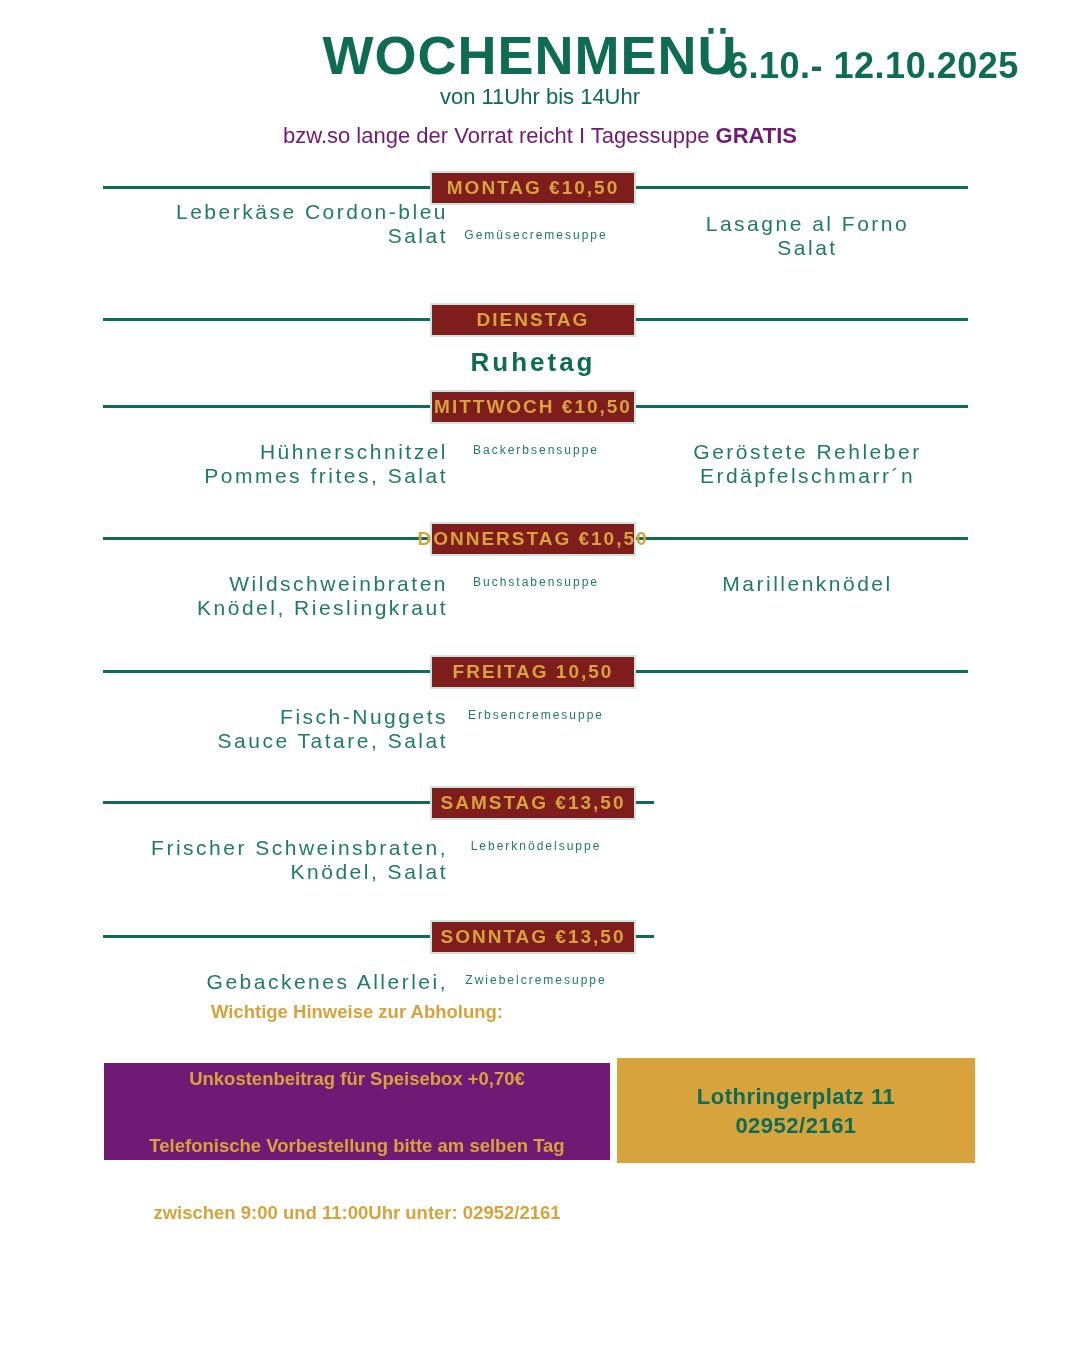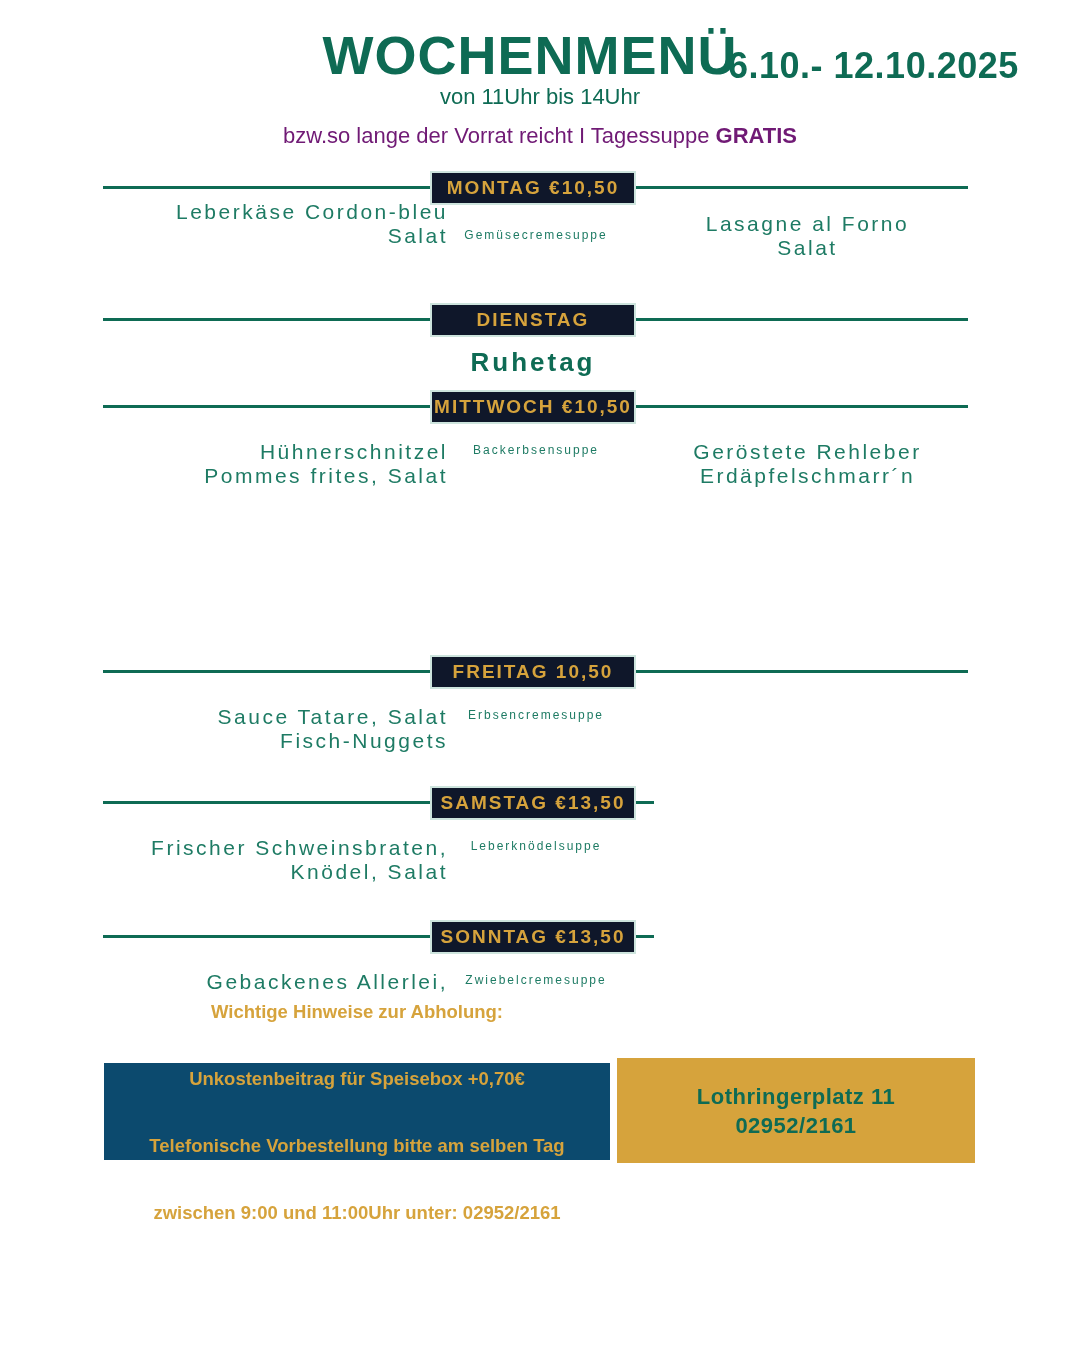--- a/index.html
+++ b/index.html
@@ -35,21 +35,21 @@
   .day-samstag{top:786px;}
   .day-sonntag{top:920px;}
 
   .rule{position:absolute;top:15px;height:3px;background:#0e6b54;}
   .rule-left{left:103px;width:327px;}
   .rule-right{left:636px;width:332px;}
   .rule-right.short{width:18px;}
 
   .badge{
     position:absolute;left:430px;top:0;width:206px;height:34px;
-    background:#0f172a;border:2px solid #cde4dd;box-sizing:border-box;
+    background:#7f1d1d;border:2px solid #cde4dd;box-sizing:border-box;
     display:flex;align-items:center;justify-content:center;
   }
   .badge span{
     color:#d6a33c;font-weight:700;font-size:19px;letter-spacing:2px;white-space:nowrap;
   }
 
   .col{position:absolute;text-align:center;color:#1e7b64;}
   .col-left{left:112px;width:336px;text-align:right;}
   .col-mid{left:436px;width:200px;}
   .col-right{left:640px;width:335px;}
@@ -63,21 +63,21 @@
 
   .ruhetag{
     position:absolute;left:0;width:1080px;top:44px;text-align:center;
     transform:translateX(-7px);
     font-size:26px;font-weight:700;letter-spacing:3px;color:#0e6b54;
   }
 
   
   .notice-box{
     position:absolute;left:104px;top:1063px;width:506px;height:97px;
-    background:#0c4a6e;display:flex;flex-direction:column;justify-content:center;
+    background:#701a75;display:flex;flex-direction:column;justify-content:center;
     text-align:center;
     gap:44px;
   }
   .notice-box div{color:#d6a33c;font-weight:700;font-size:18.5px;line-height:23px;}
   .address-box{
     position:absolute;left:617px;top:1058px;width:358px;height:105px;
     background:#d6a33c;display:flex;flex-direction:column;justify-content:center;
     text-align:center;
   }
   .address-box div{color:#0e6b54;font-weight:700;font-size:22px;line-height:29px;letter-spacing:0.5px;}
@@ -136,30 +136,47 @@
     </div>
     <div class="col col-mid">
       <div class="soup">Backerbsensuppe</div>
     </div>
     <div class="col col-right">
       <div class="dish">Geröstete Rehleber</div>
       <div class="dish">Erdäpfelschmarr´n</div>
     </div>
   </section>
 
+  <section class="day day-donnerstag">
+    <div class="rule rule-left"></div>
+    <div class="rule rule-right"></div>
+    <div class="badge">
+        <span>DONNERSTAG €10,50</span>
+      </div>
+    <div class="col col-left">
+      <div class="dish">Wildschweinbraten</div>
+      <div class="dish">Knödel, Rieslingkraut</div>
+    </div>
+    <div class="col col-mid">
+      <div class="soup">Buchstabensuppe</div>
+    </div>
+    <div class="col col-right">
+      <div class="dish">Marillenknödel</div>
+    </div>
+  </section>
 
   <section class="day day-freitag">
     <div class="rule rule-left"></div>
     <div class="rule rule-right"></div>
     <div class="badge">
         <span>FREITAG 10,50</span>
       </div>
     <div class="col col-left">
+      <div class="dish">Fisch-Nuggets</div>
       <div class="dish">Sauce Tatare, Salat</div>
-      <div class="dish">Fisch-Nuggets</div>
     </div>
     <div class="col col-mid">
       <div class="soup">Erbsencremesuppe</div>
     </div>
   </section>
 
   <section class="day day-samstag">
     <div class="rule rule-left"></div>
     <div class="rule rule-right short"></div>
     <div class="badge">

